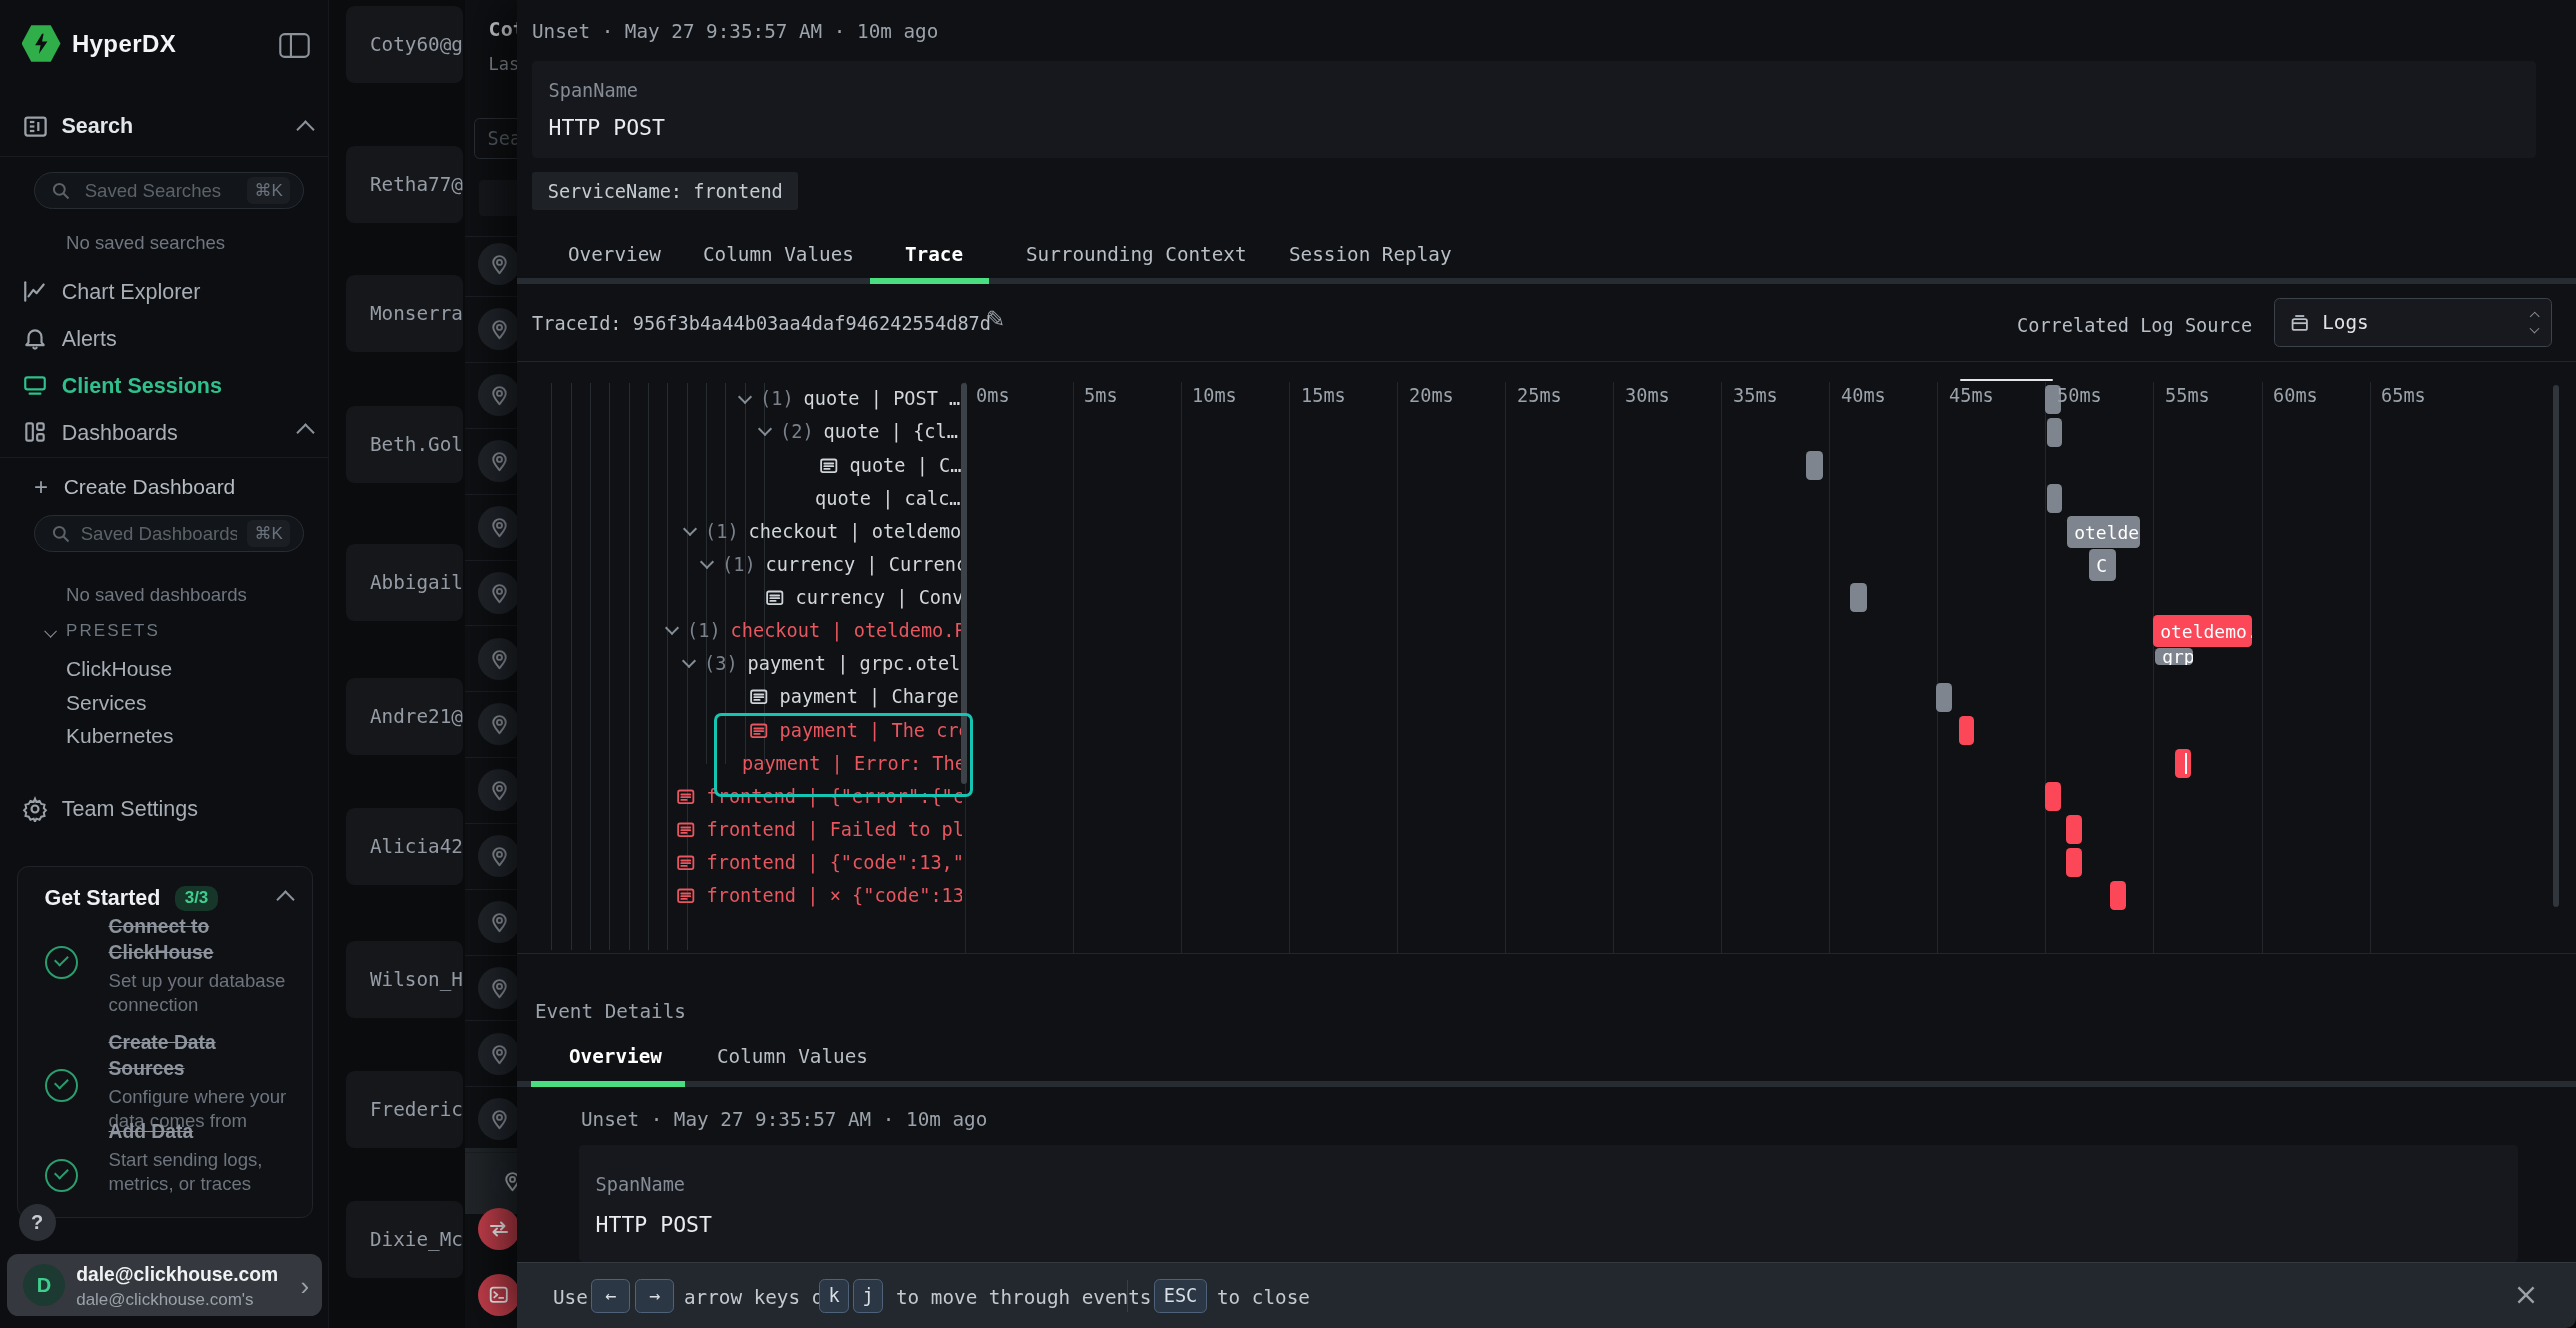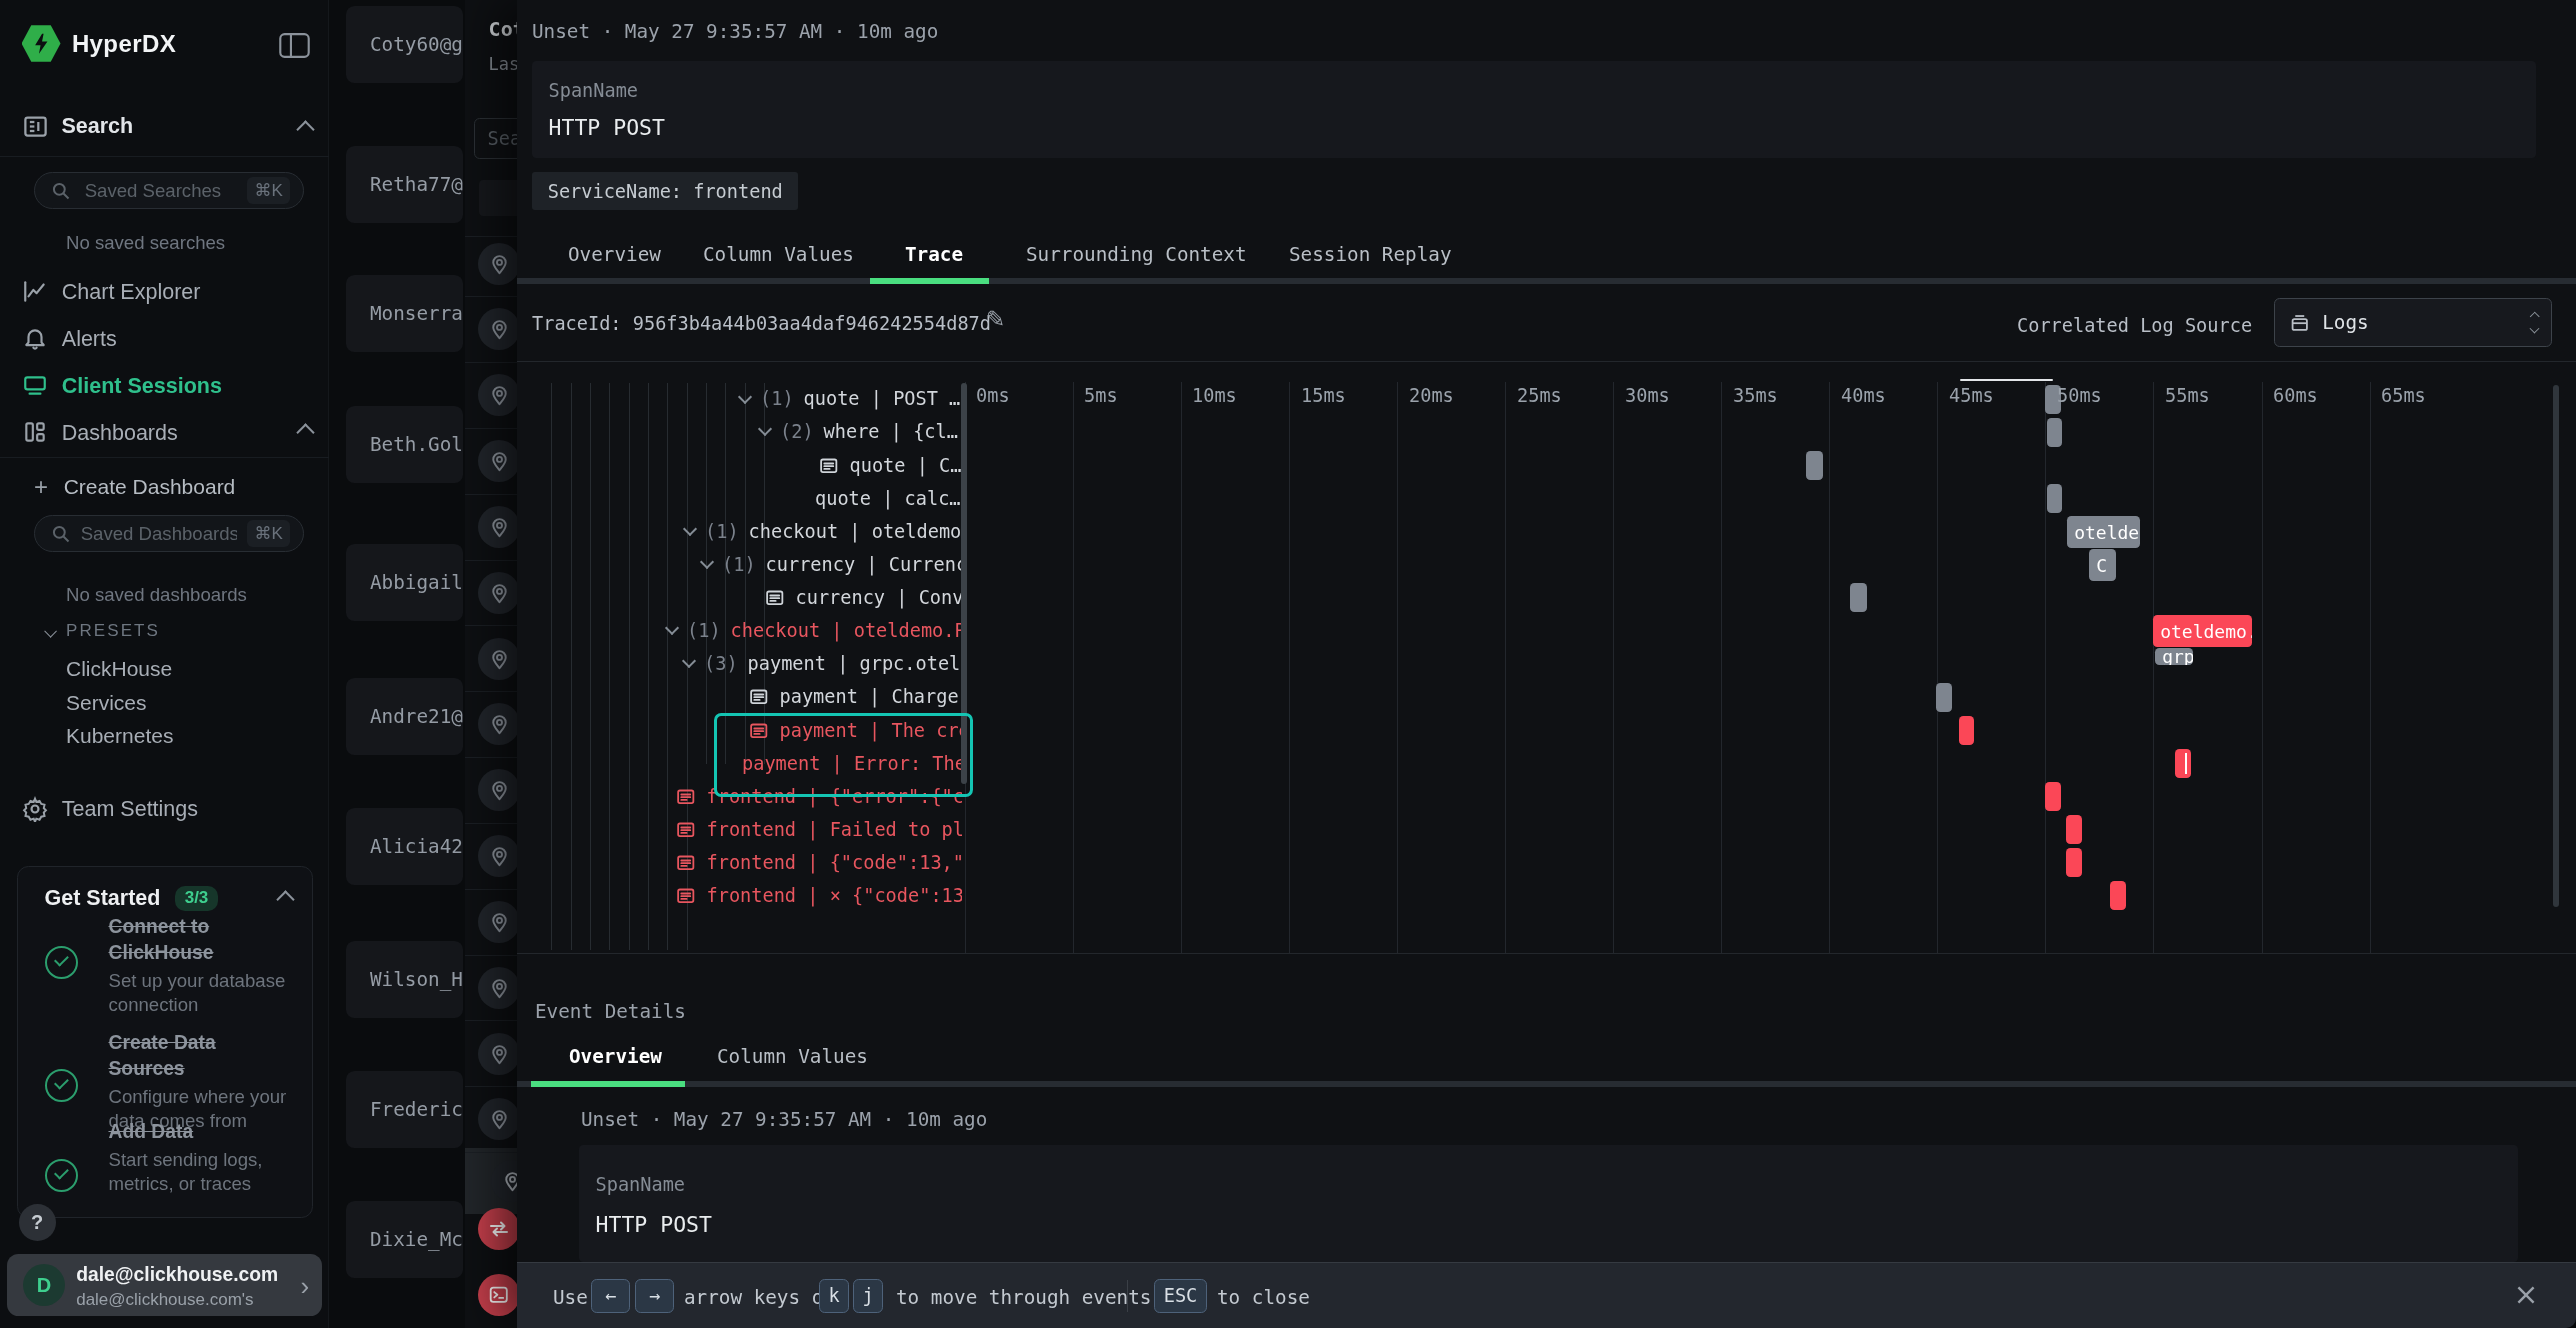--- a/index.html
+++ b/index.html
@@ -523,21 +523,21 @@
           </div>
           <div id="trows">
             <div class="trow" style="left: 223px; top: 19.3px;">
               <span class="tchev"></span>
               <span class="cnt">(1)</span>
               <span>quote | POST …</span>
             </div>
             <div class="trow" style="left: 243px; top: 52px;">
               <span class="tchev"></span>
               <span class="cnt">(2)</span>
-              <span>where | {cl…</span>
+              <span>quote | {cl…</span>
             </div>
             <div class="trow" style="left: 301px; top: 86px;">
               <span style="display: flex;">
                 <svg width="21.5" height="21.5" viewBox="0 0 24 24">
                   <rect x="3.5" y="5" width="17" height="14" rx="2" fill="none" stroke="#cfd4d9" stroke-width="2" stroke-linecap="round" stroke-linejoin="round"></rect>
                   <path d="M7 9.5 h10 M7 12.5 h10 M7 15.5 h6" fill="none" stroke="#cfd4d9" stroke-width="2" stroke-linecap="round" stroke-linejoin="round"></path>
                 </svg>
               </span>
               <span>quote | C…</span>
             </div>

